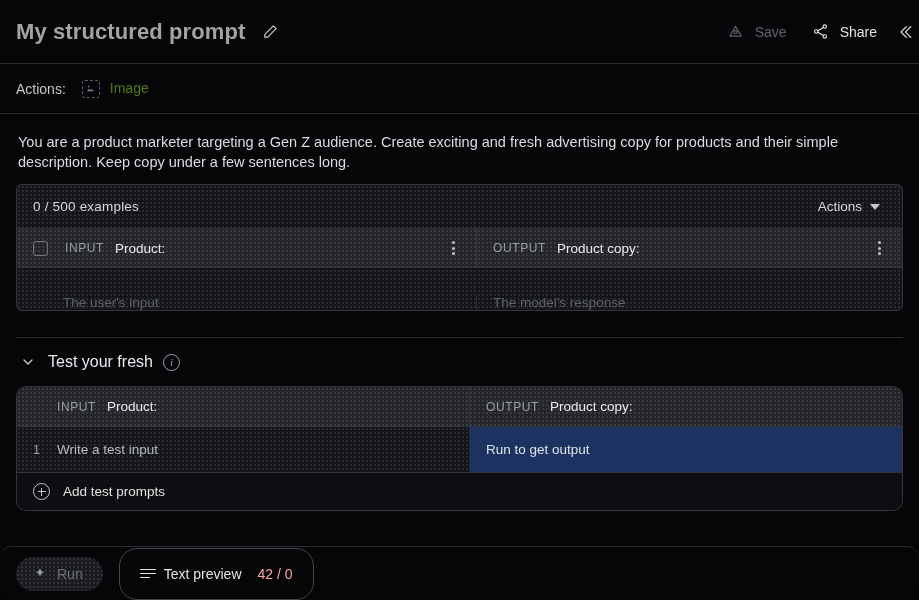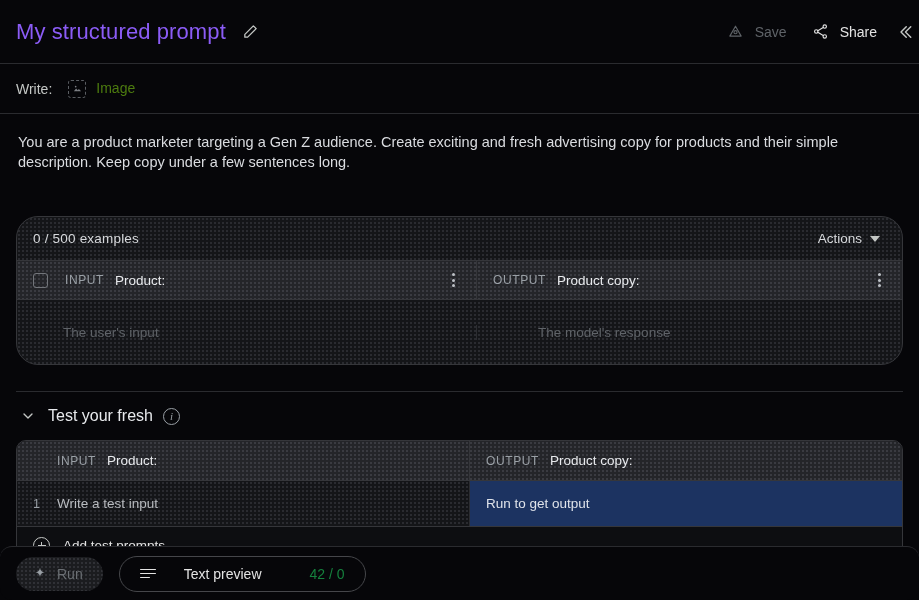--- a/index.html
+++ b/index.html
@@ -27,22 +27,22 @@
     height: 64px;
     flex: 0 0 64px;
     display: flex;
     align-items: center;
     padding: 0 0 0 16px;
     border-bottom: 1px solid #2a2b2f;
     position: relative;
   }
   .title {
     font-size: 22px;
-    font-weight: 400;
-    color: #8b5cf6;
+    font-weight: 700;
+    color: #a3a3a3;
     letter-spacing: .1px;
     line-height: 1;
   }
   .edit-icon {
     margin-left: 14px;
     width: 22px; height: 22px;
     display: flex; align-items: center; justify-content: center;
     color: #c4c7c5;
     cursor: pointer;
   }
@@ -150,23 +150,23 @@
     background-size: 4px 4px;
   }
   .dots-head {
     background-color: #242529;
     background-image: radial-gradient(#3a3b41 0.8px, transparent 0.9px);
     background-size: 4px 4px;
   }
 
   
   .examples-panel {
-    margin-top: 44px;
+    margin-top: 12px;
     border: 1px solid #35363a;
-    border-radius: 22px;
+    border-radius: 6px;
     overflow: hidden;
   }
   .ex-head {
     height: 44px;
     display: flex;
     align-items: center;
     padding: 0 14px 0 16px;
     border-bottom: 1px solid #35363a;
   }
   .ex-count {
@@ -223,24 +223,23 @@
   .kebab {
     margin-left: auto;
     width: 18px; height: 20px;
     display: flex; flex-direction: column; align-items: center; justify-content: center;
     gap: 2.5px;
     cursor: pointer;
     flex: 0 0 18px;
   }
   .kebab i { width: 3px; height: 3px; border-radius: 50%; background: #bdc1c6; display: block; }
   .ex-bodyrow {
-    height: 64px;
-    display: flex;
-    align-items: center;
-    gap: 45px;
+    height: 42px;
+    display: flex;
+    align-items: flex-end;
   }
   .ex-bcell {
     display: flex;
     align-items: center;
     padding: 0 16px;
     font-size: 13.5px;
     color: #5f6368;
   }
   .ex-bcell.first { width: 460px; flex: 0 0 460px; padding-left: 46px; border-right: 1px solid #2c2d31; }
   .ex-bcell.second { flex: 1 1 auto; }
@@ -380,30 +379,30 @@
     font-size: 14px;
     color: #6c7075;
     cursor: default;
     background-color: #1b1c1f;
     background-image: radial-gradient(#303136 0.8px, transparent 0.9px);
     background-size: 4px 4px;
   }
   .preview-btn {
     display: flex;
     align-items: center;
-    gap: 28px;
-    height: 36px;
+    gap: 8px;
+    height: 52px;
     padding: 0 20px;
     border: 1px solid #45464a;
     border-radius: 18px;
     font-size: 14px;
     color: #e3e3e3;
     cursor: pointer;
   }
-  .count-txt { color: #15803d; font-size: 14px; margin-left: 20px; }
+  .count-txt { color: #fca5a5; font-size: 14px; margin-left: 8px; }
   .lines-ic { display: flex; flex-direction: column; gap: 2.5px; width: 16px; }
   .lines-ic i { height: 1.5px; background: #e3e3e3; display: block; border-radius: 1px; }
   .lines-ic i:nth-child(1) { width: 16px; }
   .lines-ic i:nth-child(2) { width: 16px; }
   .lines-ic i:nth-child(3) { width: 10px; }
 </style>
 </head>
 <body>
 
 <div class="app">
@@ -442,21 +441,21 @@
       <div class="panel-toggle">
         <svg width="18" height="18" viewBox="0 0 24 24" fill="none" stroke="currentColor" stroke-width="1.9" stroke-linecap="round" stroke-linejoin="round">
           <path d="M15 5 8 12l7 7"></path>
             <path d="M21 5l-7 7 7 7"></path>
         </svg>
       </div>
     </div>
   </div>
 
   <div class="insertbar">
-    <span class="insert-label">Write:</span>
+    <span class="insert-label">Actions:</span>
     <div class="insert-chip">
       <span class="img-icon">
         <svg width="11" height="11" viewBox="0 0 24 24" fill="currentColor">
           <path d="M4 18l5-6 3.5 4L15 13l5 5z"></path>
             <circle cx="8" cy="8" r="1.8"></circle>
         </svg>
       </span>
       <span>Image</span>
     </div>
 

